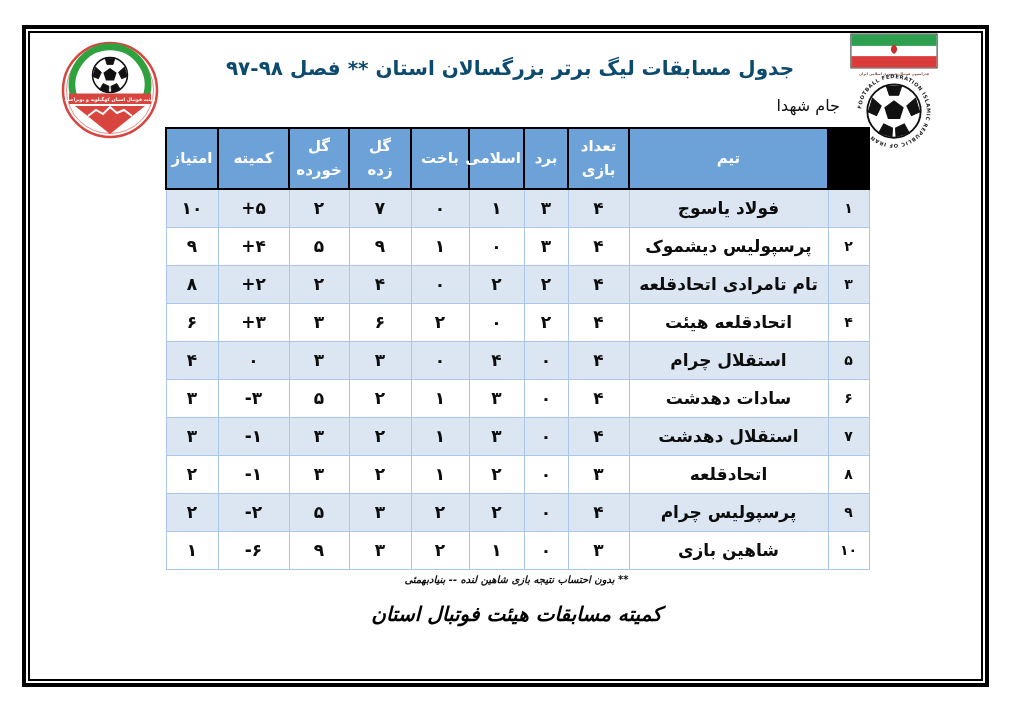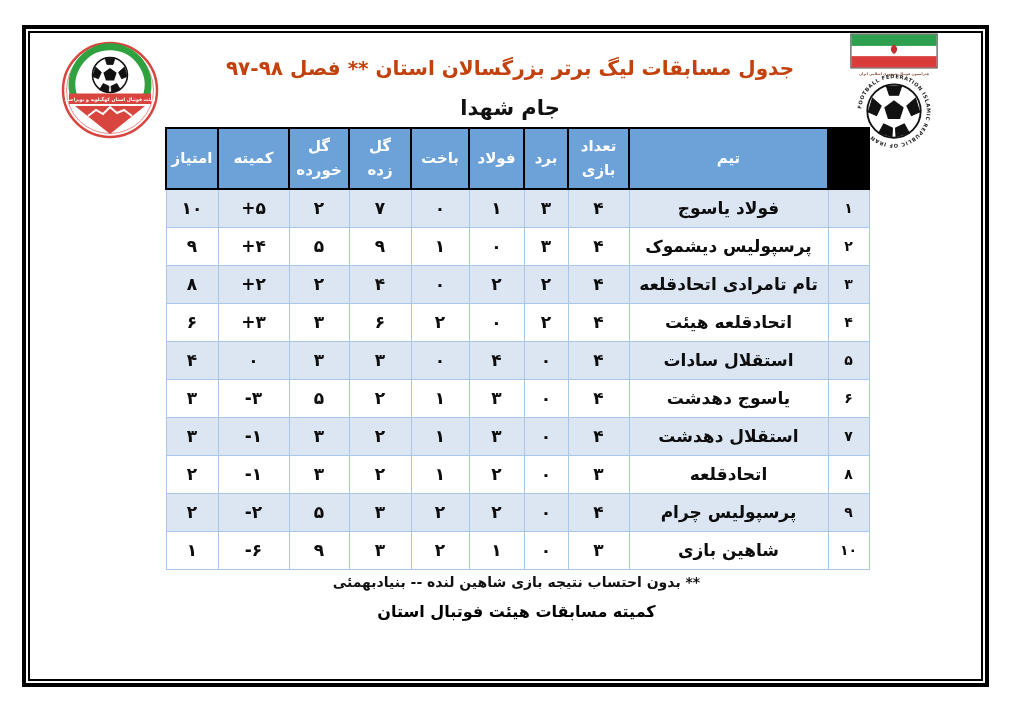--- a/index.html
+++ b/index.html
@@ -4,44 +4,44 @@
 <style>
   * { box-sizing: border-box; margin: 0; padding: 0; }
   html,body { background:#fff; }
   body { font-family: "DejaVu Sans", sans-serif; }
   .page { position: relative; width: 1020px; height: 728px; background: #fff; overflow: hidden; }
 
   .frame { position: absolute; left: 22px; top: 25px; width: 967px; height: 662px; border: 4px solid #000; }
   .frame::after { content:""; position:absolute; inset:2px; border:2px solid #000; }
 
   .title-line1 { position:absolute; left:180px; width:660px; top:56px; text-align:center;
-                 font-size:20px; font-weight:bold; color:#c2410c; direction:rtl; }
-  .title-line2 { position:absolute; left:180px; width:660px; top:96px; text-align:center;
-                 font-size:21px; font-weight:bold; color:#111; direction:rtl; }
+                 font-size:20px; font-weight:bold; color:#0c4a6e; direction:rtl; }
+  .title-line2 { position:absolute; left:180px; width:660px; top:96px; 
+                 font-size:16px; font-weight:normal; color:#111; direction:rtl; }
 
   .logo-left  { position:absolute; left:58px;  top:40px; width:104px; height:100px; }
   .logo-right { position:absolute; left:840px; top:31px; width:108px; height:118px; }
 
   table.standings { position:absolute; left:165px; top:127px; width:703px;
                     border-collapse:collapse; table-layout:fixed; direction:rtl; }
   .standings thead tr { height:61px; }
   .standings tbody tr { height:38px; }
   .standings th { background:#6CA2D8; color:#fff; border:2px solid #000;
                   font-size:15px; font-weight:bold; text-align:center;
                   white-space:pre-line; line-height:1.55; padding:0 2px; }
   .standings th.rank-h { background:#000; }
   .standings td { border:1.5px solid #A9C7E8; background:#fff; text-align:center;
                   vertical-align:middle; font-weight:bold; font-size:17px; color:#0d0d0d; padding:0 2px; }
   .standings tr.alt td { background:#DCE6F2; }
   .standings td.rank { font-size:14px; }
 
   .footnote { position:absolute; left:165px; width:703px; top:574px; text-align:center;
-              direction:rtl; font-size:14px; font-weight:bold; color:#111; }
+              direction:rtl; font-size:10px; font-weight:bold; color:#111;font-style:italic; }
   .footer-title { position:absolute; left:165px; width:703px; top:602px; text-align:center;
-                  direction:rtl; font-size:16px; font-weight:bold; color:#000; }
+                  direction:rtl; font-size:20px; font-weight:bold; color:#000;font-style:italic; }
 
   svg text { font-family:"DejaVu Sans", sans-serif; }
 </style>
 </head>
 <body>
 
 <div class="page">
   <div class="frame"></div>
 
   <svg class="logo-left" viewBox="0 0 100 100">
@@ -109,21 +109,21 @@
       <col style="width:71px">
         <col style="width:52px">
     </colgroup>
     <thead>
       <tr>
         <th class="rank-h"></th>
         <th>تیم</th>
         <th>تعداد
 بازی</th>
         <th>برد</th>
-        <th>فولاد</th>
+        <th>اسلامی</th>
         <th>باخت</th>
         <th>گل
 زده</th>
         <th>گل
 خورده</th>
         <th>کمیته</th>
         <th>امتیاز</th>
       </tr>
     </thead>
     <tbody>
@@ -170,33 +170,33 @@
           <td>۲</td>
           <td>۰</td>
           <td>۲</td>
           <td>۶</td>
           <td>۳</td>
           <td dir="ltr">+۳</td>
           <td dir="ltr">۶</td>
         </tr>
         <tr class="alt">
           <td class="rank">۵</td>
-          <td>استقلال سادات</td>
+          <td>استقلال چرام</td>
           <td>۴</td>
           <td>۰</td>
           <td>۴</td>
           <td>۰</td>
           <td>۳</td>
           <td>۳</td>
           <td dir="ltr">۰</td>
           <td dir="ltr">۴</td>
         </tr>
         <tr>
           <td class="rank">۶</td>
-          <td>یاسوج دهدشت</td>
+          <td>سادات دهدشت</td>
           <td>۴</td>
           <td>۰</td>
           <td>۳</td>
           <td>۱</td>
           <td>۲</td>
           <td>۵</td>
           <td dir="ltr">-۳</td>
           <td dir="ltr">۳</td>
         </tr>
         <tr class="alt">

